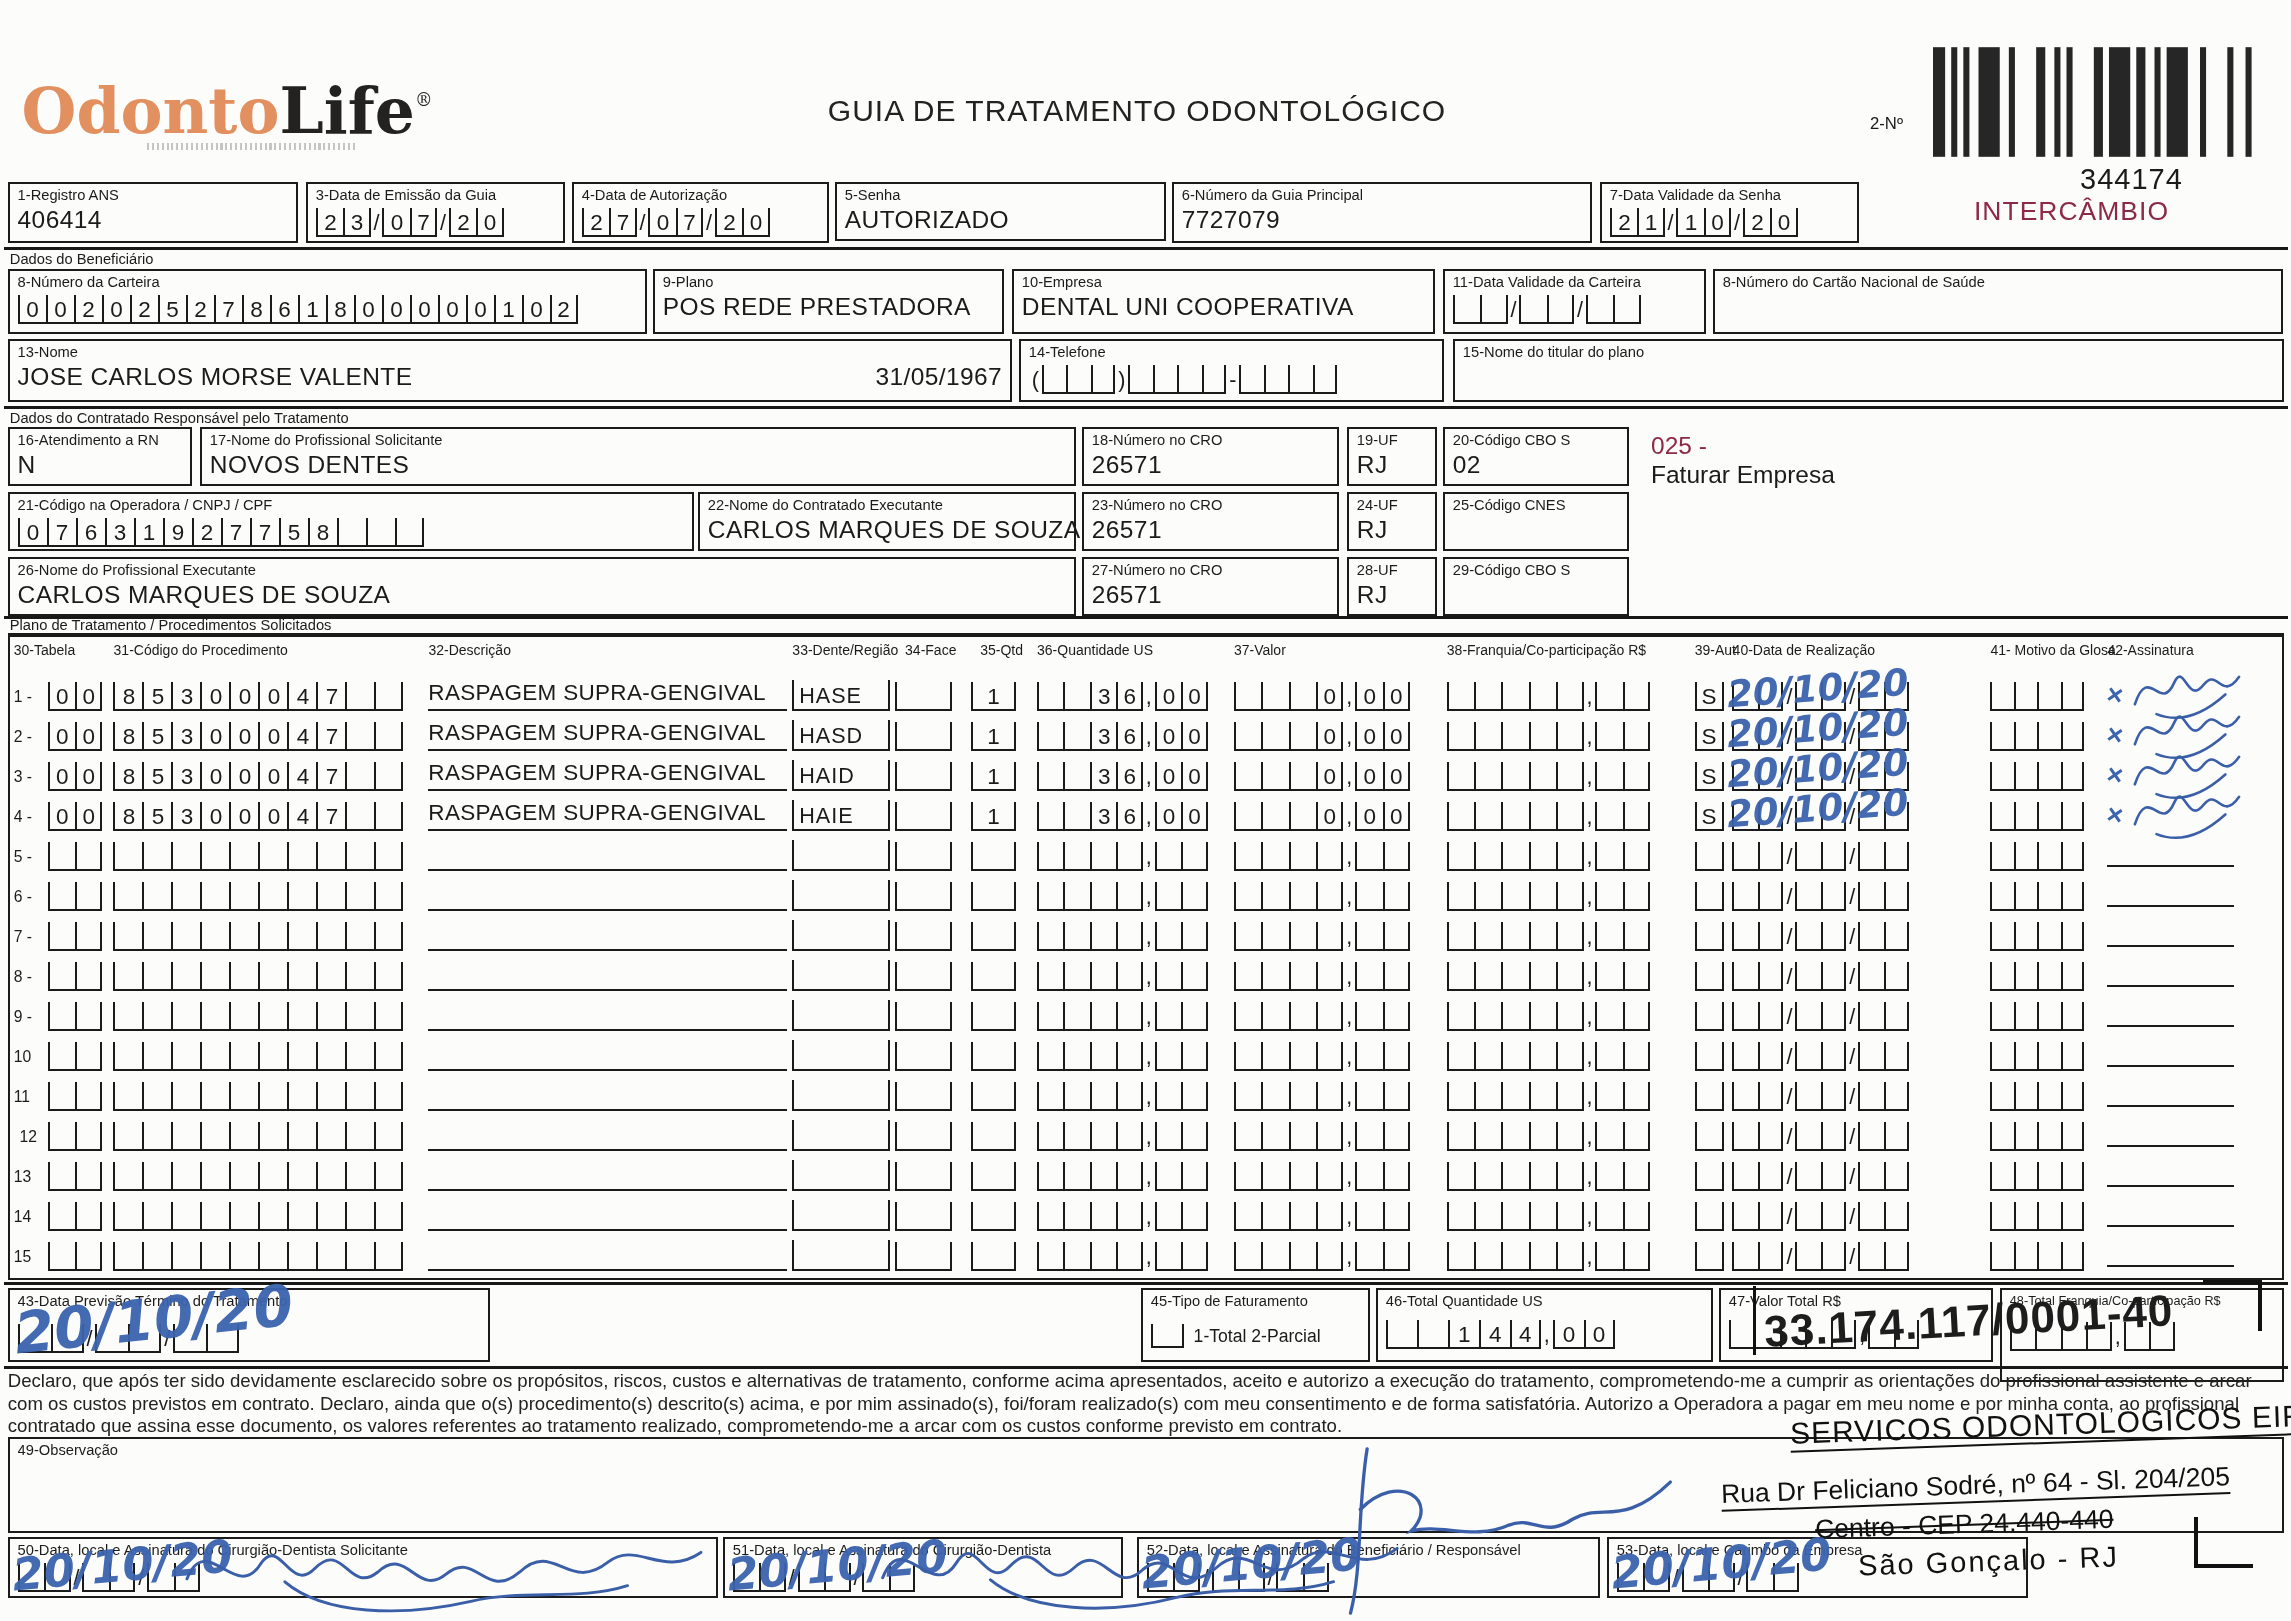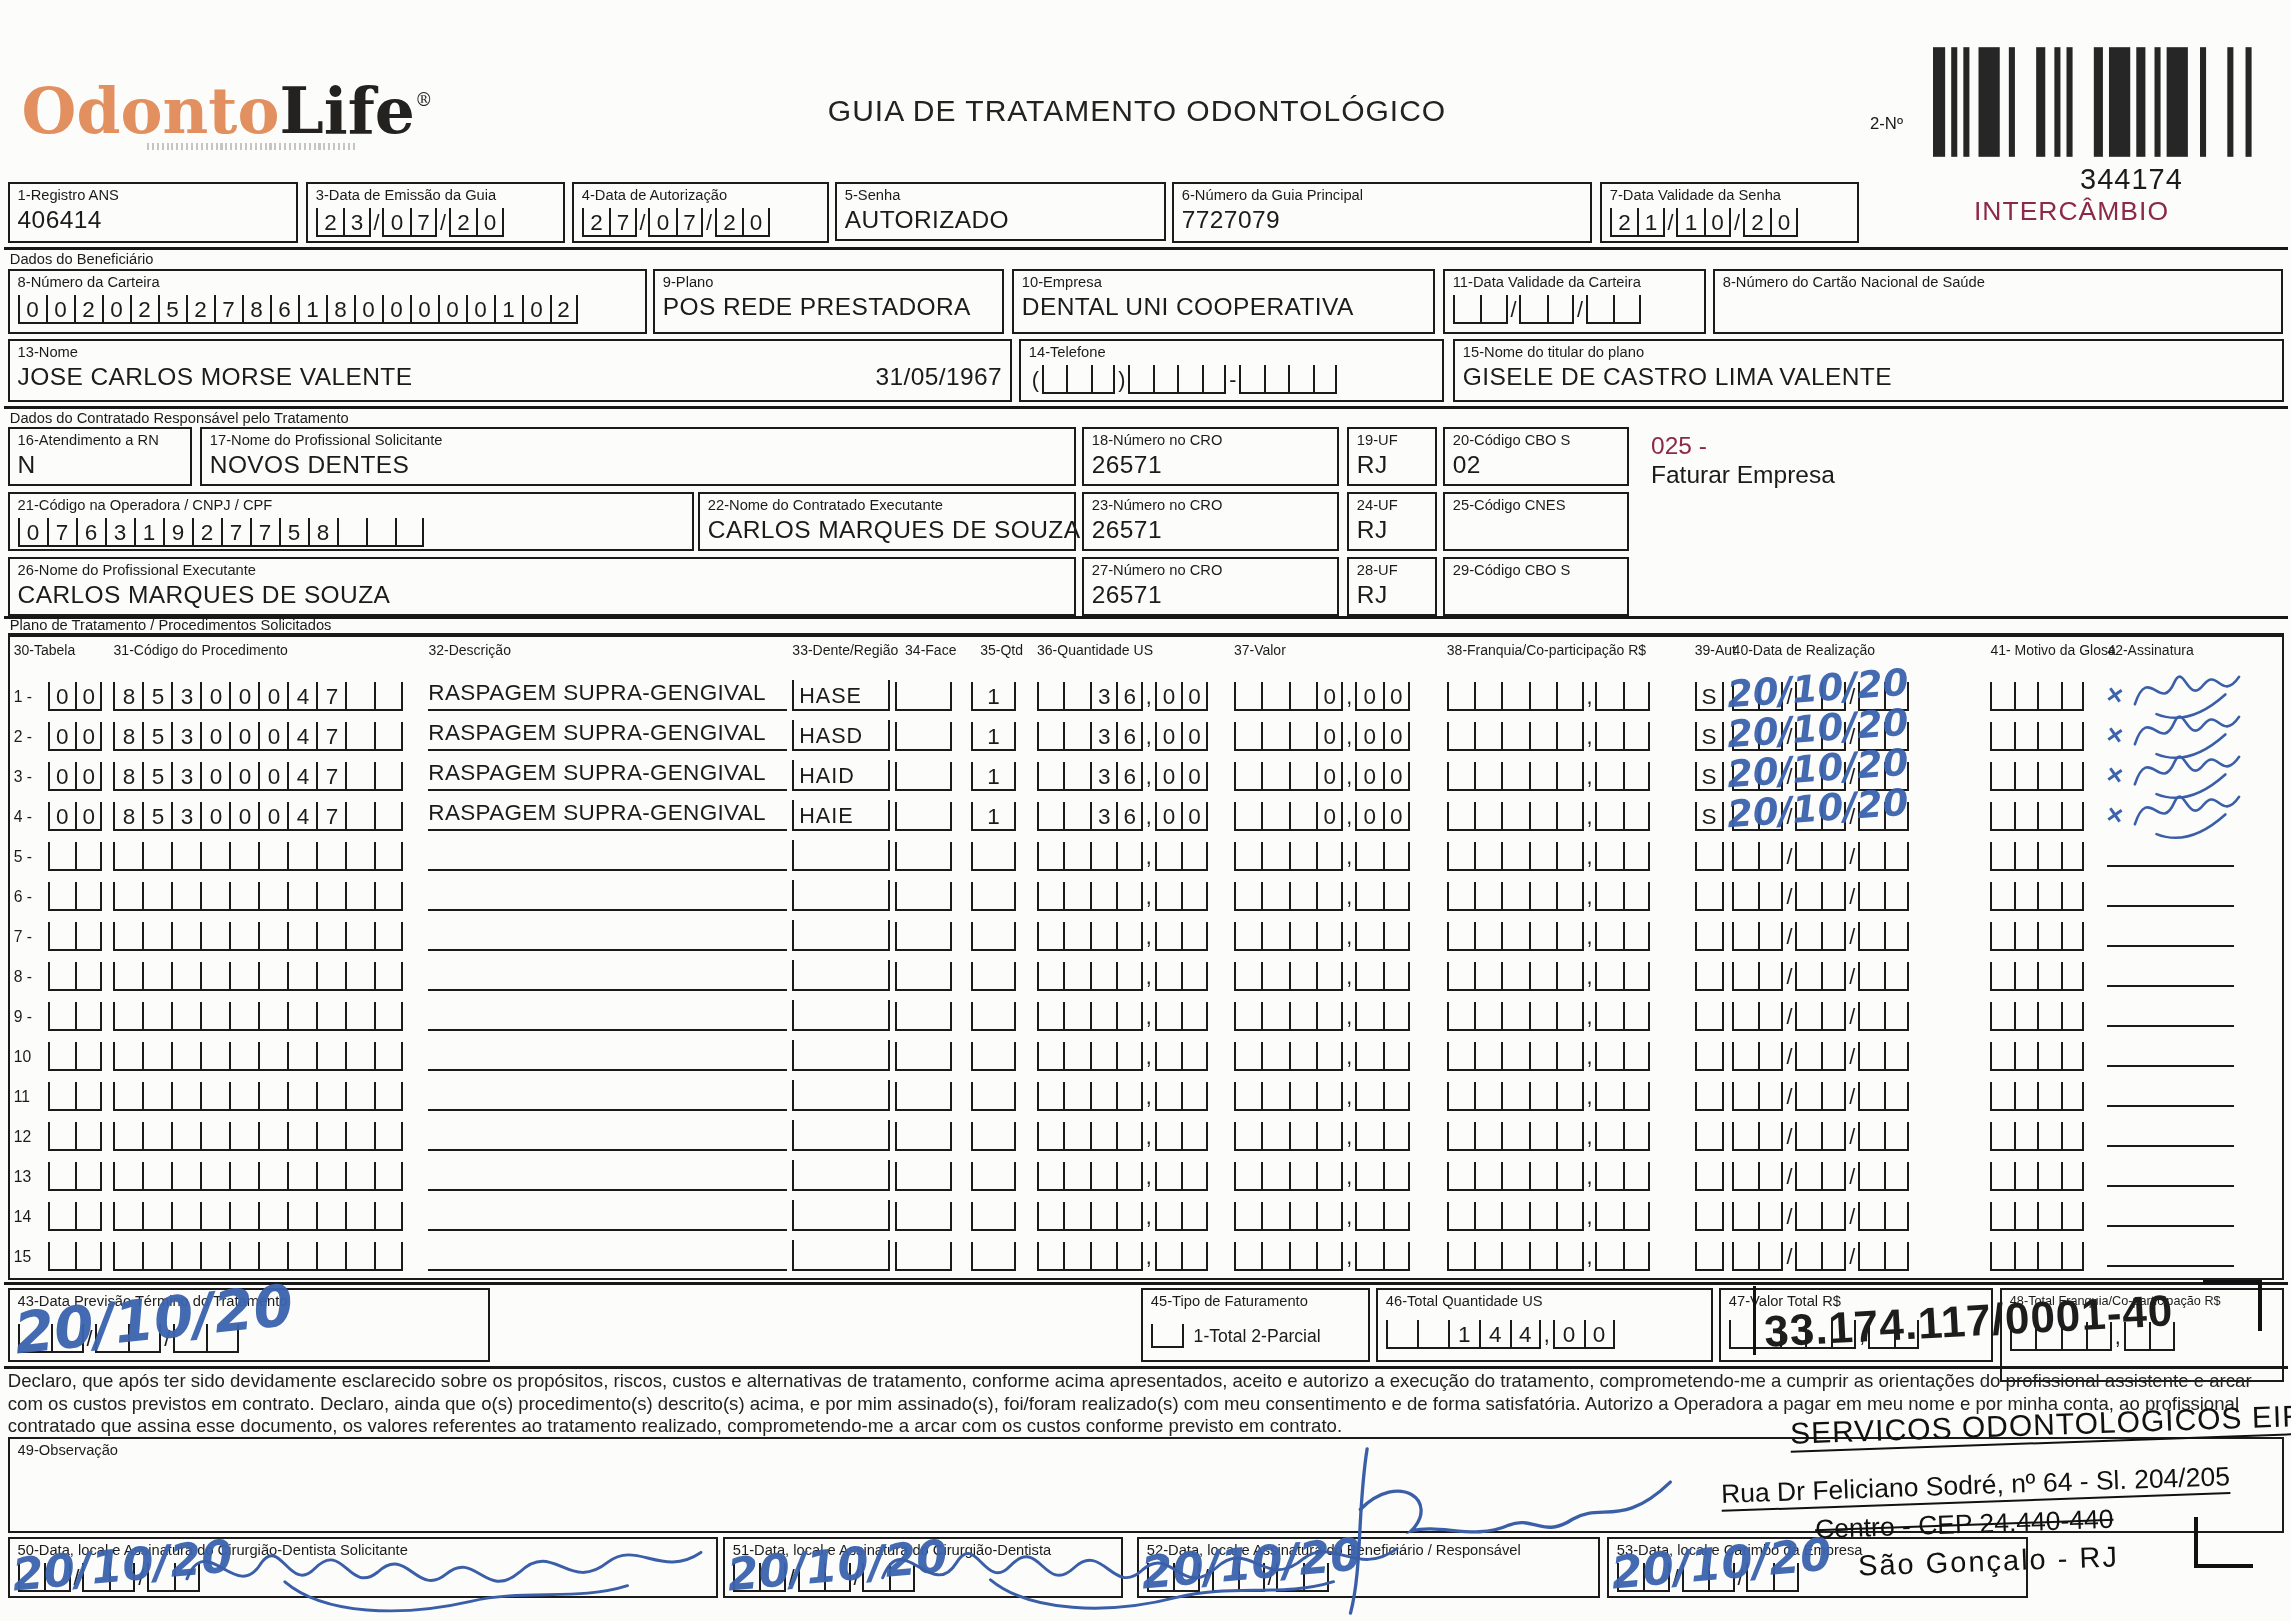--- a/index.html
+++ b/index.html
@@ -218,21 +218,20 @@
         <span class="cell cr" style="width: 24.5px;">&nbsp;</span>
         <span class="lit">-</span>
         <span class="cell" style="width: 24.5px;">&nbsp;</span>
         <span class="cell" style="width: 24.5px;">&nbsp;</span>
         <span class="cell" style="width: 24.5px;">&nbsp;</span>
         <span class="cell cr" style="width: 24.5px;">&nbsp;</span>
       </div>
   </div>
   <div class="fbox" style="left:1453px;top:339px;width:831px;height:63px">
     <div class="flabel">15-Nome do titular do plano</div>
-    <div class="fvalue">GISELE DE CASTRO LIMA VALENTE</div>
   </div>
 
   <div class="hline" style="top:406px"></div>
   <div class="seclabel" style="left:9.8px;top:410px">Dados do Contratado Responsável pelo Tratamento</div>
 
   <div class="fbox" style="left:7.8px;top:427px;width:184px;height:59px">
     <div class="flabel">16-Atendimento a RN</div>
     <div class="fvalue">N</div>
   </div>
   <div class="fbox" style="left:200px;top:427px;width:876px;height:59px">
@@ -508,21 +507,21 @@
           <div class="tcol " style="width: 61px;"><span class="cell cr" style="width: 45px;">&nbsp;</span></div>
           <div class="tcol " style="width: 192px;"><span class="cell" style="width: 26.5px;">&nbsp;</span><span class="cell" style="width: 26.5px;">&nbsp;</span><span class="cell" style="width: 26.5px;">&nbsp;</span><span class="cell cr" style="width: 26.5px;">&nbsp;</span><span class="lit">,</span><span class="cell" style="width: 26.5px;">&nbsp;</span><span class="cell cr" style="width: 26.5px;">&nbsp;</span></div>
           <div class="tcol " style="width: 208px;"><span class="cell" style="width: 27.4px;">&nbsp;</span><span class="cell" style="width: 27.4px;">&nbsp;</span><span class="cell" style="width: 27.4px;">&nbsp;</span><span class="cell cr" style="width: 27.4px;">&nbsp;</span><span class="lit">,</span><span class="cell" style="width: 27.4px;">&nbsp;</span><span class="cell cr" style="width: 27.4px;">&nbsp;</span></div>
           <div class="tcol " style="width: 243px;"><span class="cell" style="width: 27.4px;">&nbsp;</span><span class="cell" style="width: 27.4px;">&nbsp;</span><span class="cell" style="width: 27.4px;">&nbsp;</span><span class="cell" style="width: 27.4px;">&nbsp;</span><span class="cell cr" style="width: 27.4px;">&nbsp;</span><span class="lit">,</span><span class="cell" style="width: 27.4px;">&nbsp;</span><span class="cell cr" style="width: 27.4px;">&nbsp;</span></div>
           <div class="tcol " style="width: 33px;"><span class="cell cr" style="width: 29px;">&nbsp;</span></div>
           <div class="tcol " style="width: 253px;"><span class="cell" style="width: 25.5px;">&nbsp;</span><span class="cell cr" style="width: 25.5px;">&nbsp;</span><span class="lit">/</span><span class="cell" style="width: 25.5px;">&nbsp;</span><span class="cell cr" style="width: 25.5px;">&nbsp;</span><span class="lit">/</span><span class="cell" style="width: 25.5px;">&nbsp;</span><span class="cell cr" style="width: 25.5px;">&nbsp;</span></div>
           <div class="tcol " style="width: 112px;"><span class="cell" style="width: 23.5px;">&nbsp;</span><span class="cell" style="width: 23.5px;">&nbsp;</span><span class="cell" style="width: 23.5px;">&nbsp;</span><span class="cell cr" style="width: 23.5px;">&nbsp;</span></div>
           <div class="tcol " style="width: 143px;"><span class="sigline"></span></div>
         </div>
         <div class="trow">
-          <div class="tcol cn" style="width: 29px;">12</div>
+          <div class="tcol cn" style="width: 29px; text-align: center;">12</div>
           <div class="tcol " style="width: 61px;"><span class="cell" style="width: 27.4px;">&nbsp;</span><span class="cell cr" style="width: 27.4px;">&nbsp;</span></div>
           <div class="tcol " style="width: 310px;"><span class="cell" style="width: 29px;">&nbsp;</span><span class="cell" style="width: 29px;">&nbsp;</span><span class="cell" style="width: 29px;">&nbsp;</span><span class="cell" style="width: 29px;">&nbsp;</span><span class="cell" style="width: 29px;">&nbsp;</span><span class="cell" style="width: 29px;">&nbsp;</span><span class="cell" style="width: 29px;">&nbsp;</span><span class="cell" style="width: 29px;">&nbsp;</span><span class="cell" style="width: 29px;">&nbsp;</span><span class="cell cr" style="width: 29px;">&nbsp;</span></div>
           <div class="tcol cdesc" style="width: 359px;">&nbsp;</div>
           <div class="tcol cdente" style="width: 98px;">&nbsp;</div>
           <div class="tcol " style="width: 71px;"><span class="cell cr" style="width: 57px;">&nbsp;</span></div>
           <div class="tcol " style="width: 61px;"><span class="cell cr" style="width: 45px;">&nbsp;</span></div>
           <div class="tcol " style="width: 192px;"><span class="cell" style="width: 26.5px;">&nbsp;</span><span class="cell" style="width: 26.5px;">&nbsp;</span><span class="cell" style="width: 26.5px;">&nbsp;</span><span class="cell cr" style="width: 26.5px;">&nbsp;</span><span class="lit">,</span><span class="cell" style="width: 26.5px;">&nbsp;</span><span class="cell cr" style="width: 26.5px;">&nbsp;</span></div>
           <div class="tcol " style="width: 208px;"><span class="cell" style="width: 27.4px;">&nbsp;</span><span class="cell" style="width: 27.4px;">&nbsp;</span><span class="cell" style="width: 27.4px;">&nbsp;</span><span class="cell cr" style="width: 27.4px;">&nbsp;</span><span class="lit">,</span><span class="cell" style="width: 27.4px;">&nbsp;</span><span class="cell cr" style="width: 27.4px;">&nbsp;</span></div>
           <div class="tcol " style="width: 243px;"><span class="cell" style="width: 27.4px;">&nbsp;</span><span class="cell" style="width: 27.4px;">&nbsp;</span><span class="cell" style="width: 27.4px;">&nbsp;</span><span class="cell" style="width: 27.4px;">&nbsp;</span><span class="cell cr" style="width: 27.4px;">&nbsp;</span><span class="lit">,</span><span class="cell" style="width: 27.4px;">&nbsp;</span><span class="cell cr" style="width: 27.4px;">&nbsp;</span></div>
           <div class="tcol " style="width: 33px;"><span class="cell cr" style="width: 29px;">&nbsp;</span></div>

